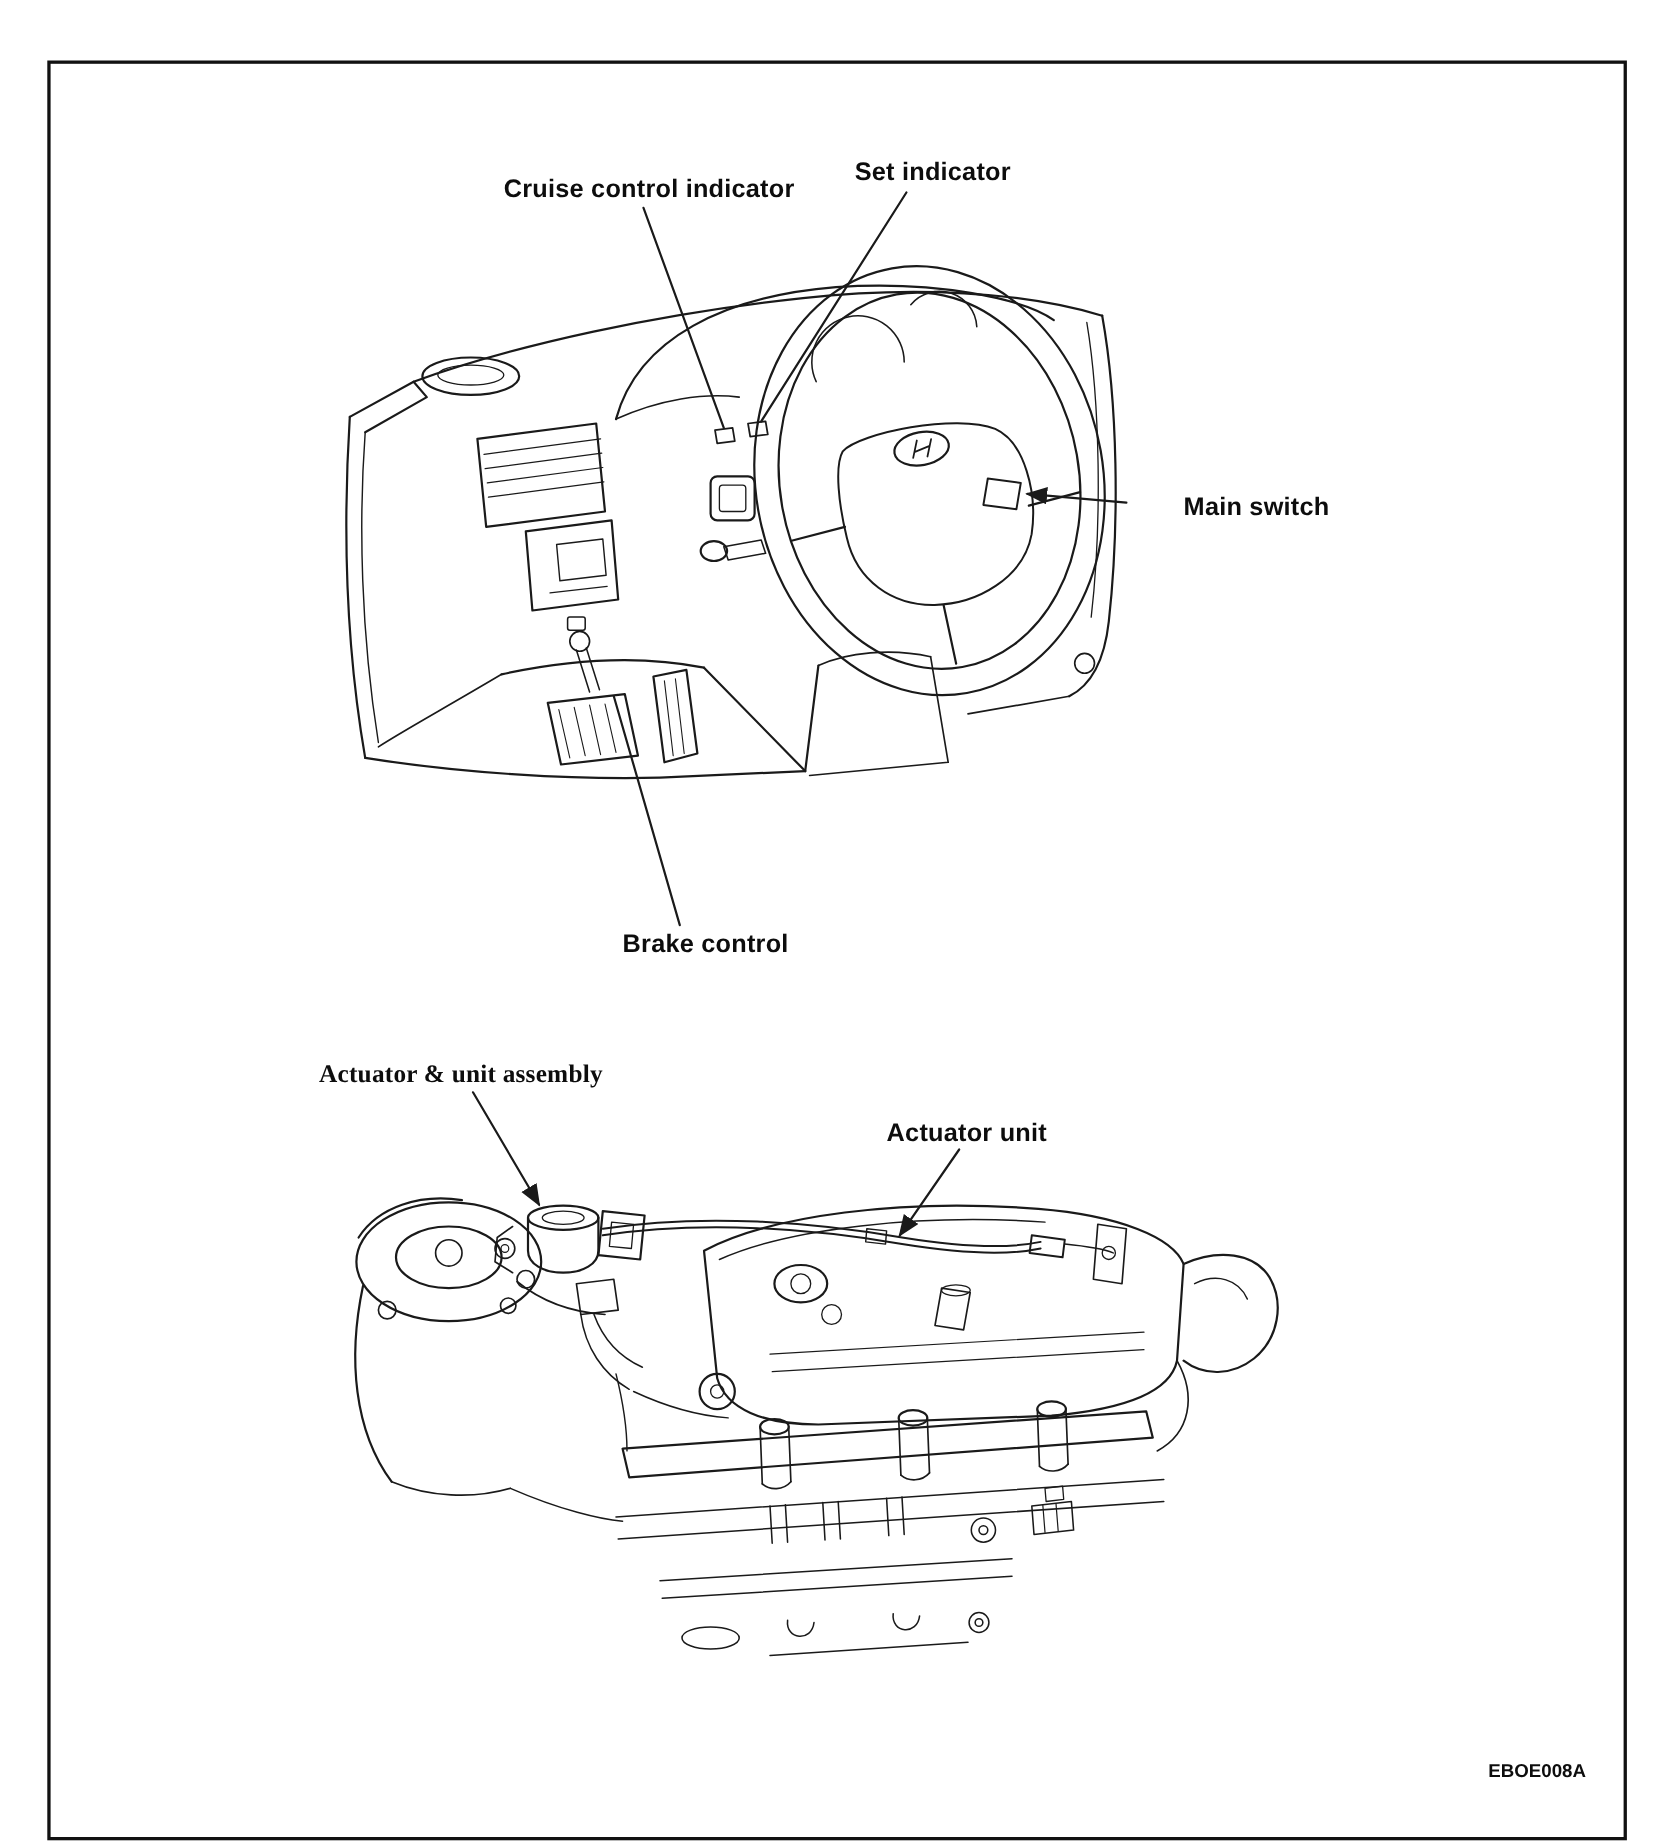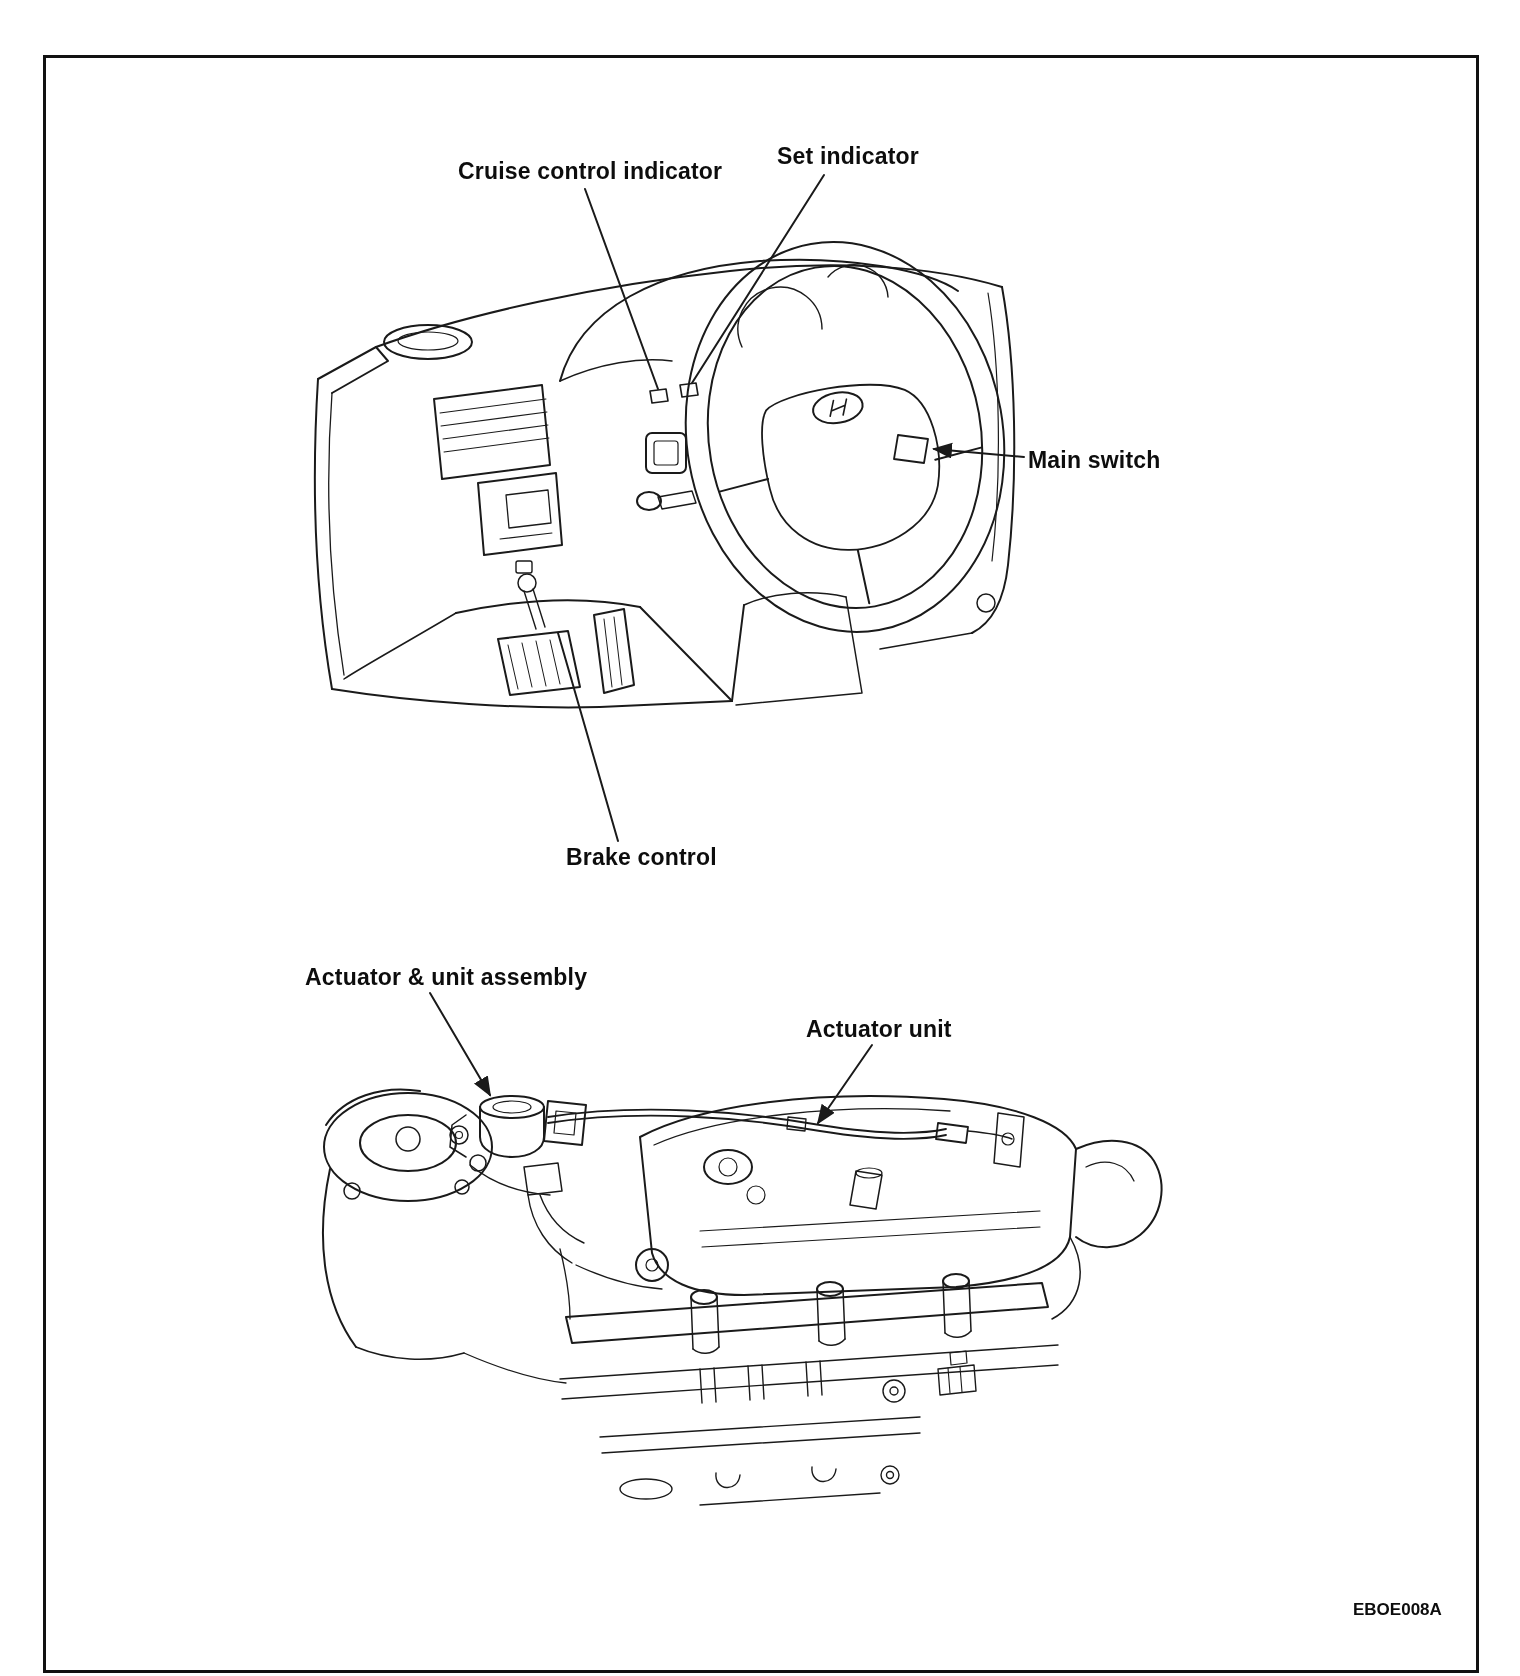--- a/index.html
+++ b/index.html
@@ -266,23 +266,23 @@
         <path d="M 430 948 L 490 1050" marker-end="url(#arrowhead)"></path>
         <path d="M 872 1000 L 818 1078" marker-end="url(#arrowhead)"></path>
       </g>
     </g>
   </svg>
 
   <div class="callout" style="left:458px; top:113px;">Cruise control indicator</div>
 
   <div class="callout" style="left:777px; top:98px;">Set indicator</div>
 
-  <div class="callout" style="left:1028px; top:402px;">Main switch</div>
+  <div class="callout" style="left:1076px; top:402px;">Main switch</div>
 
   <div class="callout" style="left:566px; top:799px;">Brake control</div>
 
-  <div class="callout" style="left:305px; top:919px;">Actuator &amp; unit assembly</div>
+  <div class="callout" style="left:290px; top:919px;font-family:Liberation Serif, serif;">Actuator &amp; unit assembly</div>
 
   <div class="callout" style="left:806px; top:971px;">Actuator unit</div>
 
   <div class="figure-code" style="left:1353px; top:1555px;">EBOE008A</div>
 
 </div>
 
 </body></html>

